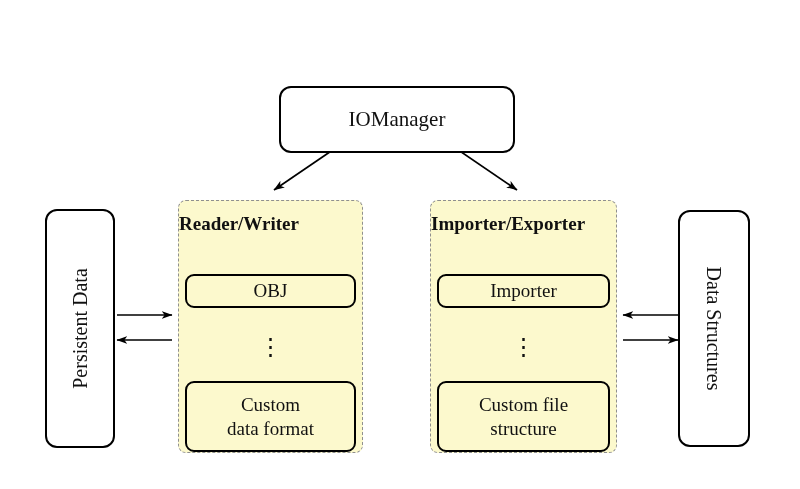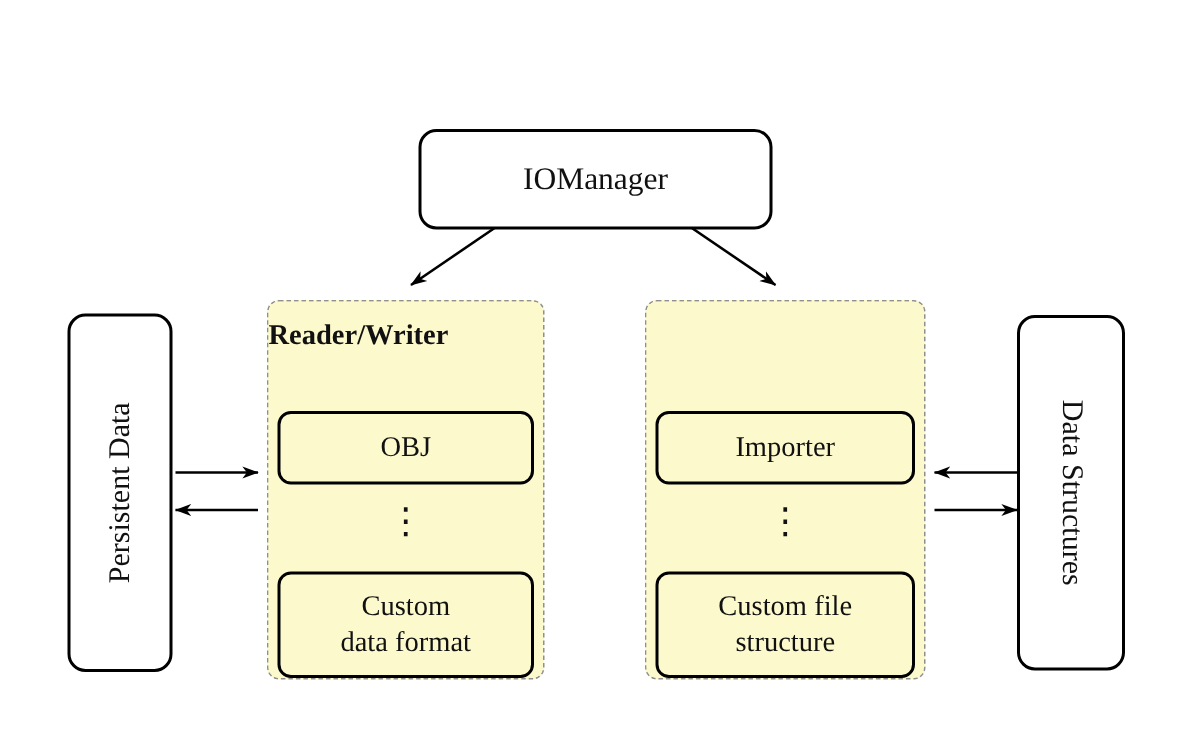--- a/index.html
+++ b/index.html
@@ -73,21 +73,21 @@
     background: transparent;
     display: flex;
     flex-direction: column;
     align-items: center;
     justify-content: center;
     font-size: 19px;
     line-height: 24px;
     box-sizing: border-box;
     text-align: center;
   }
-  .inner-top    { top: 73px;  height: 49px; }
+  .inner-top    { top: 73px;  height: 34px; }
   .inner-bottom { top: 180px; height: 71px; }
   .dots {
     position: absolute;
     top: 124px; left: 0;
     width: 100%;
     text-align: center;
     font-family: "DejaVu Sans", sans-serif;
     font-size: 24px;
     line-height: 44px;
     color: #111111;
@@ -132,20 +132,21 @@
       <span>OBJ</span>
     </div>
     <div class="dots">⋮</div>
     <div class="inner-box inner-bottom">
       <span>Custom</span>
       <span>data format</span>
     </div>
   </div>
 
   <div class="group group-right">
+    <div class="group-title">Importer/Exporter</div>
     <div class="inner-box inner-top">
       <span>Importer</span>
     </div>
     <div class="dots">⋮</div>
     <div class="inner-box inner-bottom">
       <span>Custom file</span>
       <span>structure</span>
     </div>
   </div>
 

